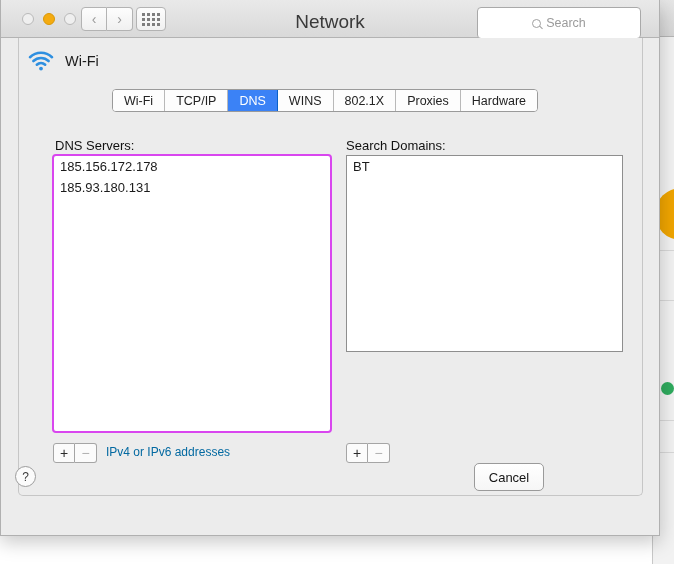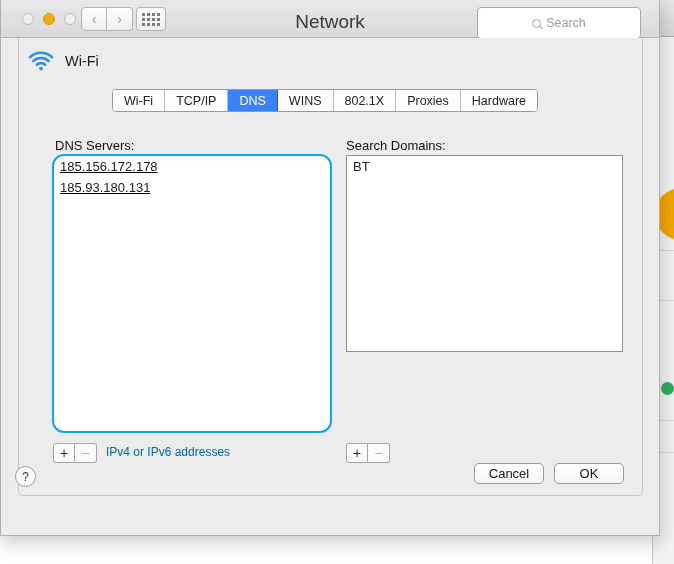--- a/index.html
+++ b/index.html
@@ -173,23 +173,22 @@
   .pane-label {
     position: absolute;
     font-size: 13px; color: #111111;
   }
   .listbox {
     position: absolute;
     background: #ffffff;
     overflow: hidden;
   }
   .listbox.focused {
-    border: 2px solid #0ea5e9;
-    border-radius: 12px;
-    text-decoration: underline;
+    border: 2px solid #d946ef;
+    border-radius: 4px;
   }
   .listbox.plain {
     border: 1px solid #8e8e8e;
   }
   .list-row {
     font-size: 13px; color: #1b1b1b;
     padding: 1px 0 1px 6px;
     line-height: 19px;
     white-space: nowrap;
   }
@@ -227,21 +226,21 @@
   
   #helpbtn {
     position: absolute; left: 14px; top: 466px;
     width: 21px; height: 21px; border-radius: 50%;
     background: #fbfbfb; border: 1px solid #9c9c9c;
     display: flex; align-items: center; justify-content: center;
     font-size: 12px; color: #3b3b3b;
   }
   .dlgbtn {
     position: absolute; top: 463px;
-    height: 21px;
+    height: 28px;
     background: linear-gradient(#ffffff,#f6f6f6);
     border: 1px solid #9a9a9a;
     border-radius: 5px;
     display: flex; align-items: center; justify-content: center;
     font-size: 13px; color: #141414;
   }
   #cancel-button { left: 473px; width: 70px; }
   #ok-button     { left: 553px; width: 70px; }
 </style>
 </head>
@@ -335,14 +334,13 @@
       <div class="list-row">BT</div>
     </div>
     <div class="addremove" id="sd-addremove">
       <div class="ar-btn plus">+</div>
       <div class="ar-btn minus">−</div>
     </div>
   </div>
 
   <div id="helpbtn">?</div>
   <div class="dlgbtn" id="cancel-button">Cancel</div>
-  <div class="dlgbtn" id="ok-button">OK</div>
 </div>
 
 </body></html>

